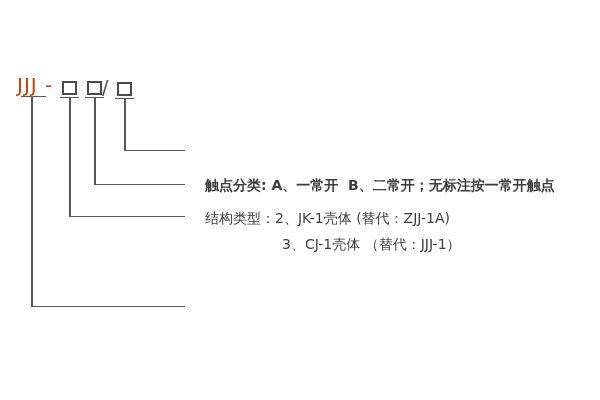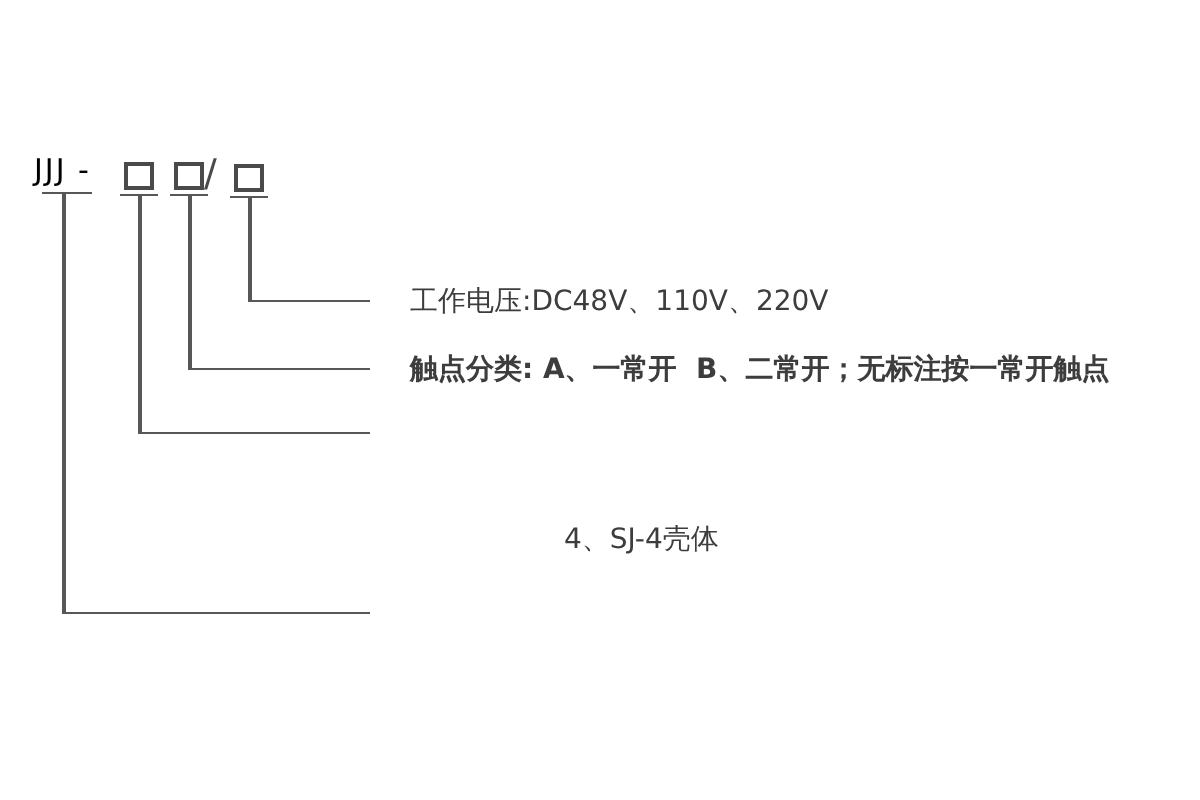--- a/index.html
+++ b/index.html
@@ -18,24 +18,24 @@
     position: absolute;
     font-size: 14px;
     line-height: 17px;
     color: #3d3d3d;
     white-space: pre;
   }
   .model-prefix {
     position: absolute;
     left: 17px;
     top: 76px;
-    font-size: 15px;
+    font-size: 20px;
     line-height: 18px;
     letter-spacing: 1px;
-    color: #000000;
+    color: #c2410c;
     white-space: pre;
   }
   .slash {
     position: absolute;
     left: 102px;
     top: 77px;
     font-size: 19px;
     line-height: 20px;
     color: #4a4a4a;
   }
@@ -103,17 +103,17 @@
 
   <div class="vline" id="v-jjj"></div>
   <div class="vline" id="v-box1"></div>
   <div class="vline" id="v-box2"></div>
   <div class="vline" id="v-box3"></div>
   <div class="hline" id="h-voltage"></div>
   <div class="hline" id="h-contact"></div>
   <div class="hline" id="h-structure"></div>
   <div class="hline" id="h-product"></div>
 
-  <div class="txt" id="t-voltage">工作电压:DC48V、110V、220V</div>
   <div class="txt" id="t-contact">触点分类: A、一常开  B、二常开；无标注按一常开触点</div>
-  <div class="txt" id="t-structure3">4、SJ-4壳体</div>
+  <div class="txt" id="t-structure1">结构类型：2、JK-1壳体 (替代：ZJJ-1A)</div>
+  <div class="txt" id="t-structure2">3、CJ-1壳体 （替代：JJJ-1）</div>
 
 </div>
 
 </body></html>

